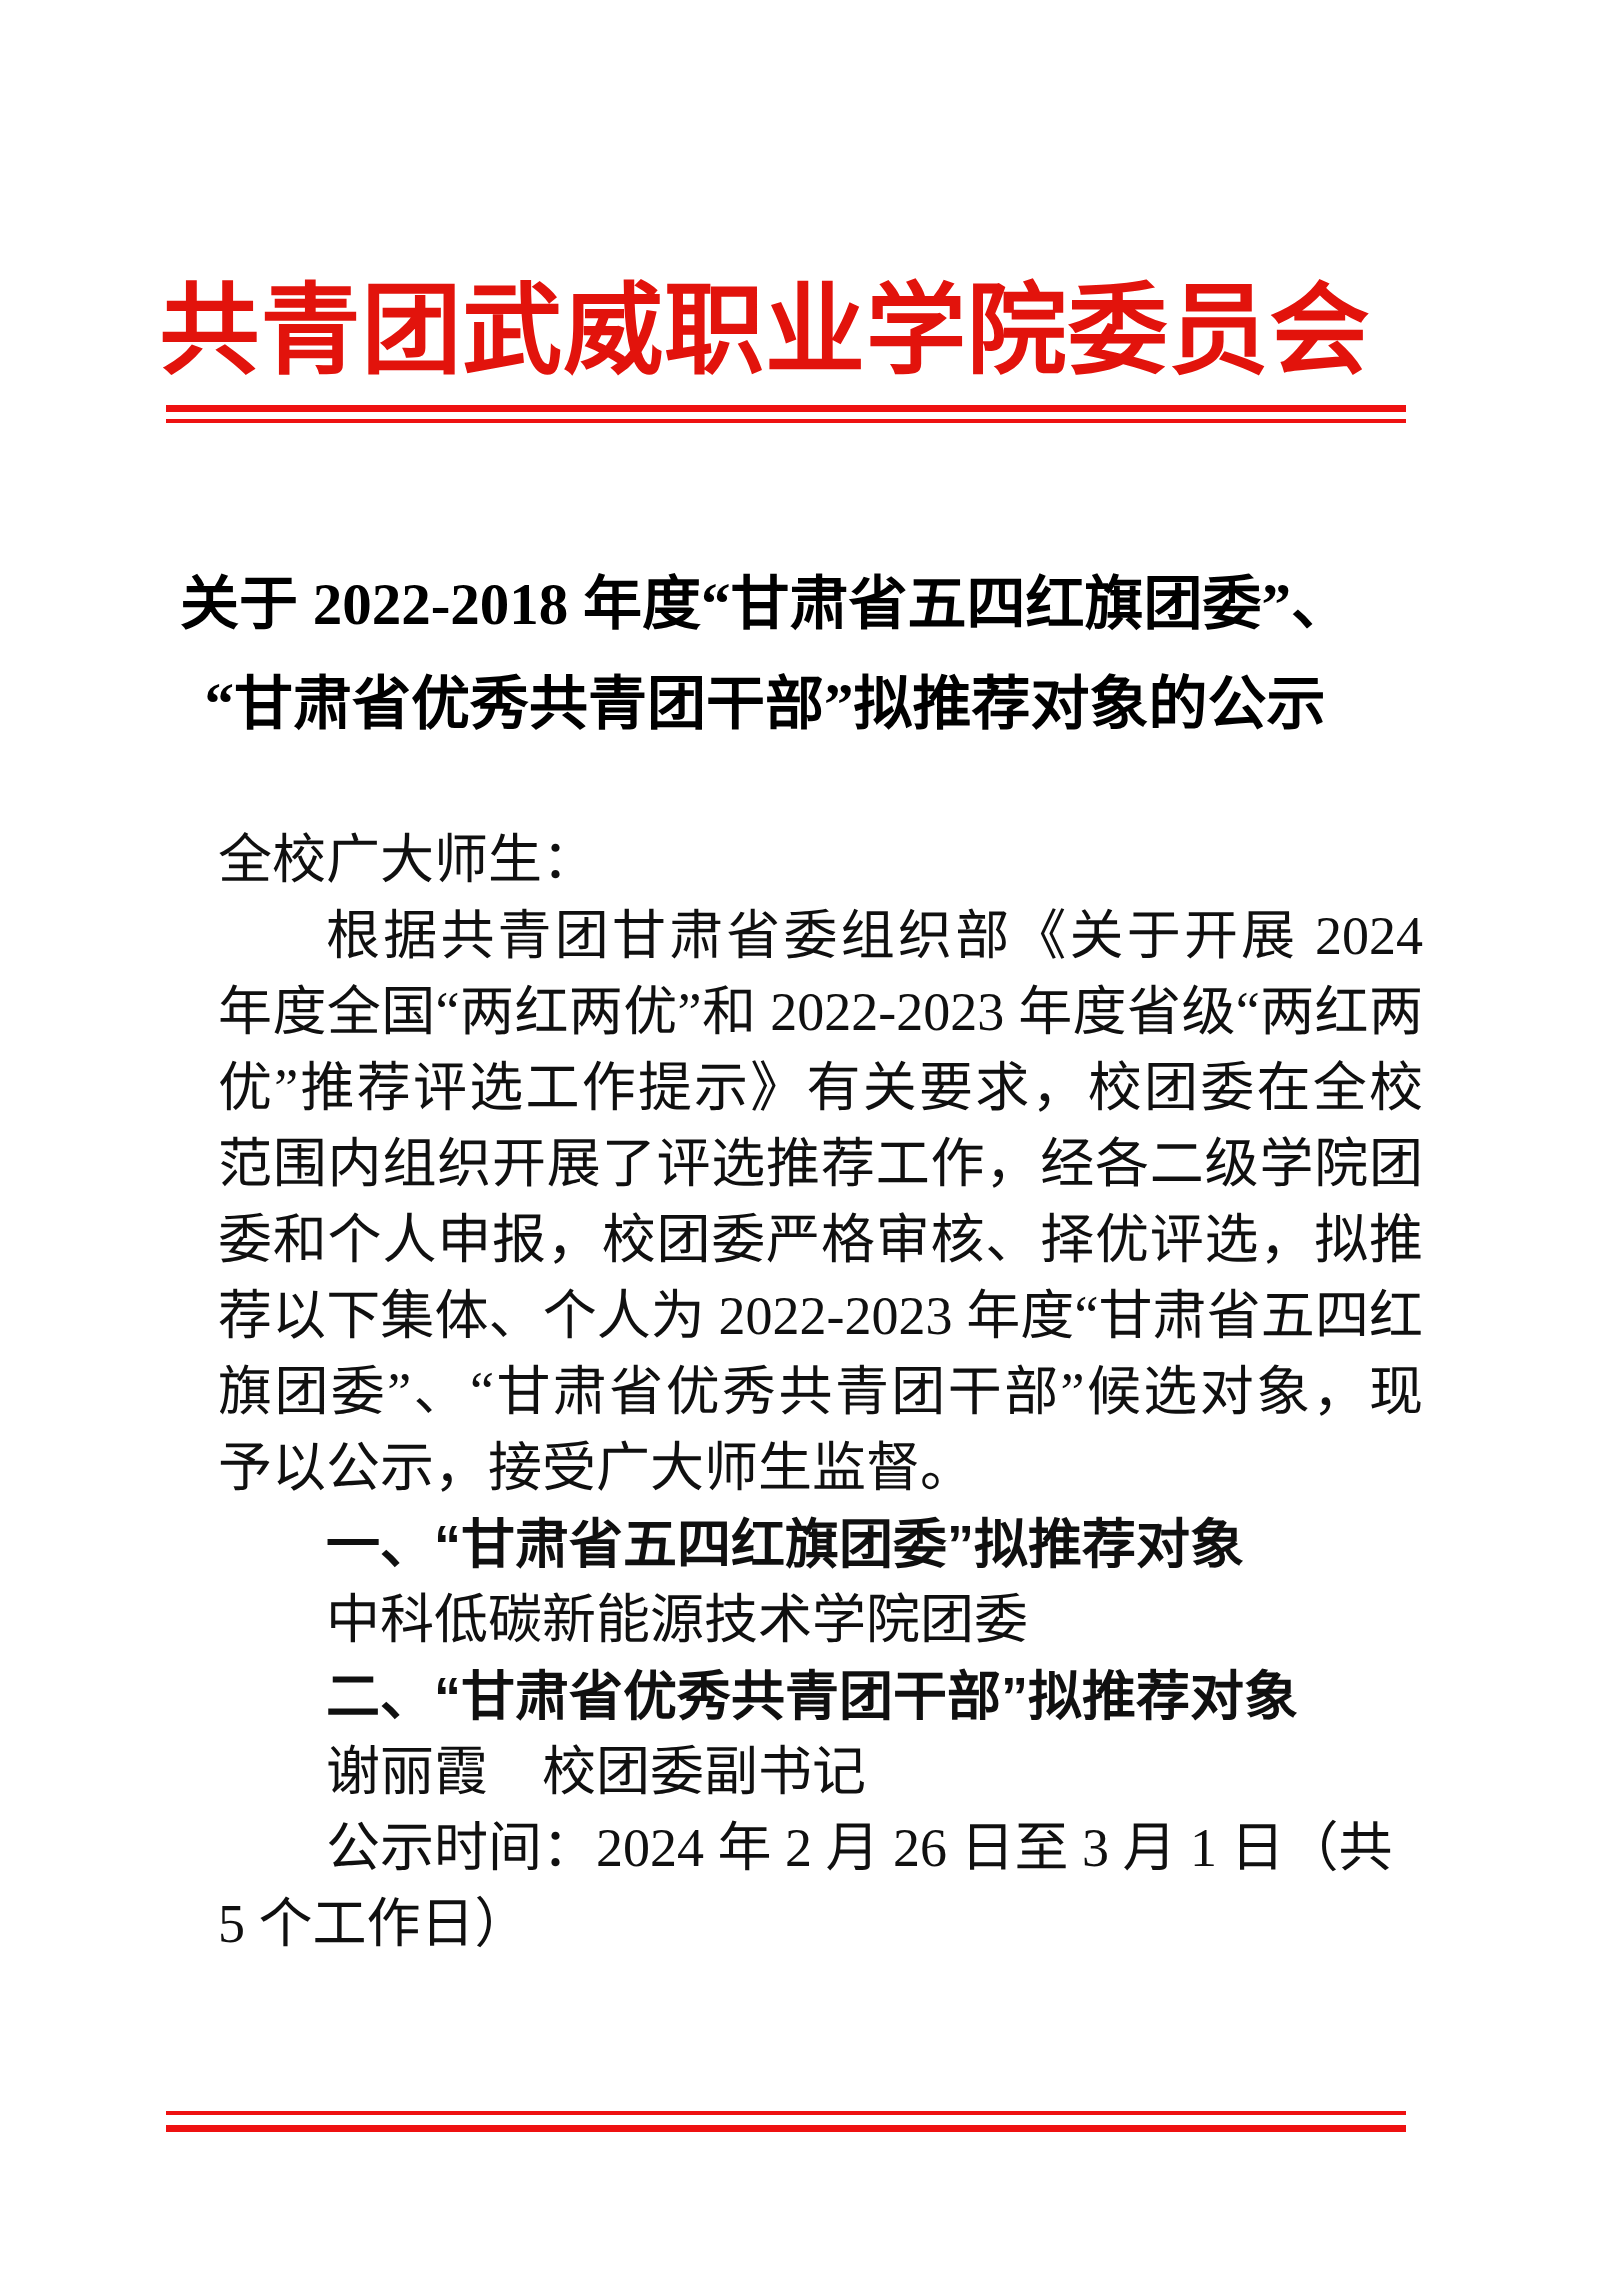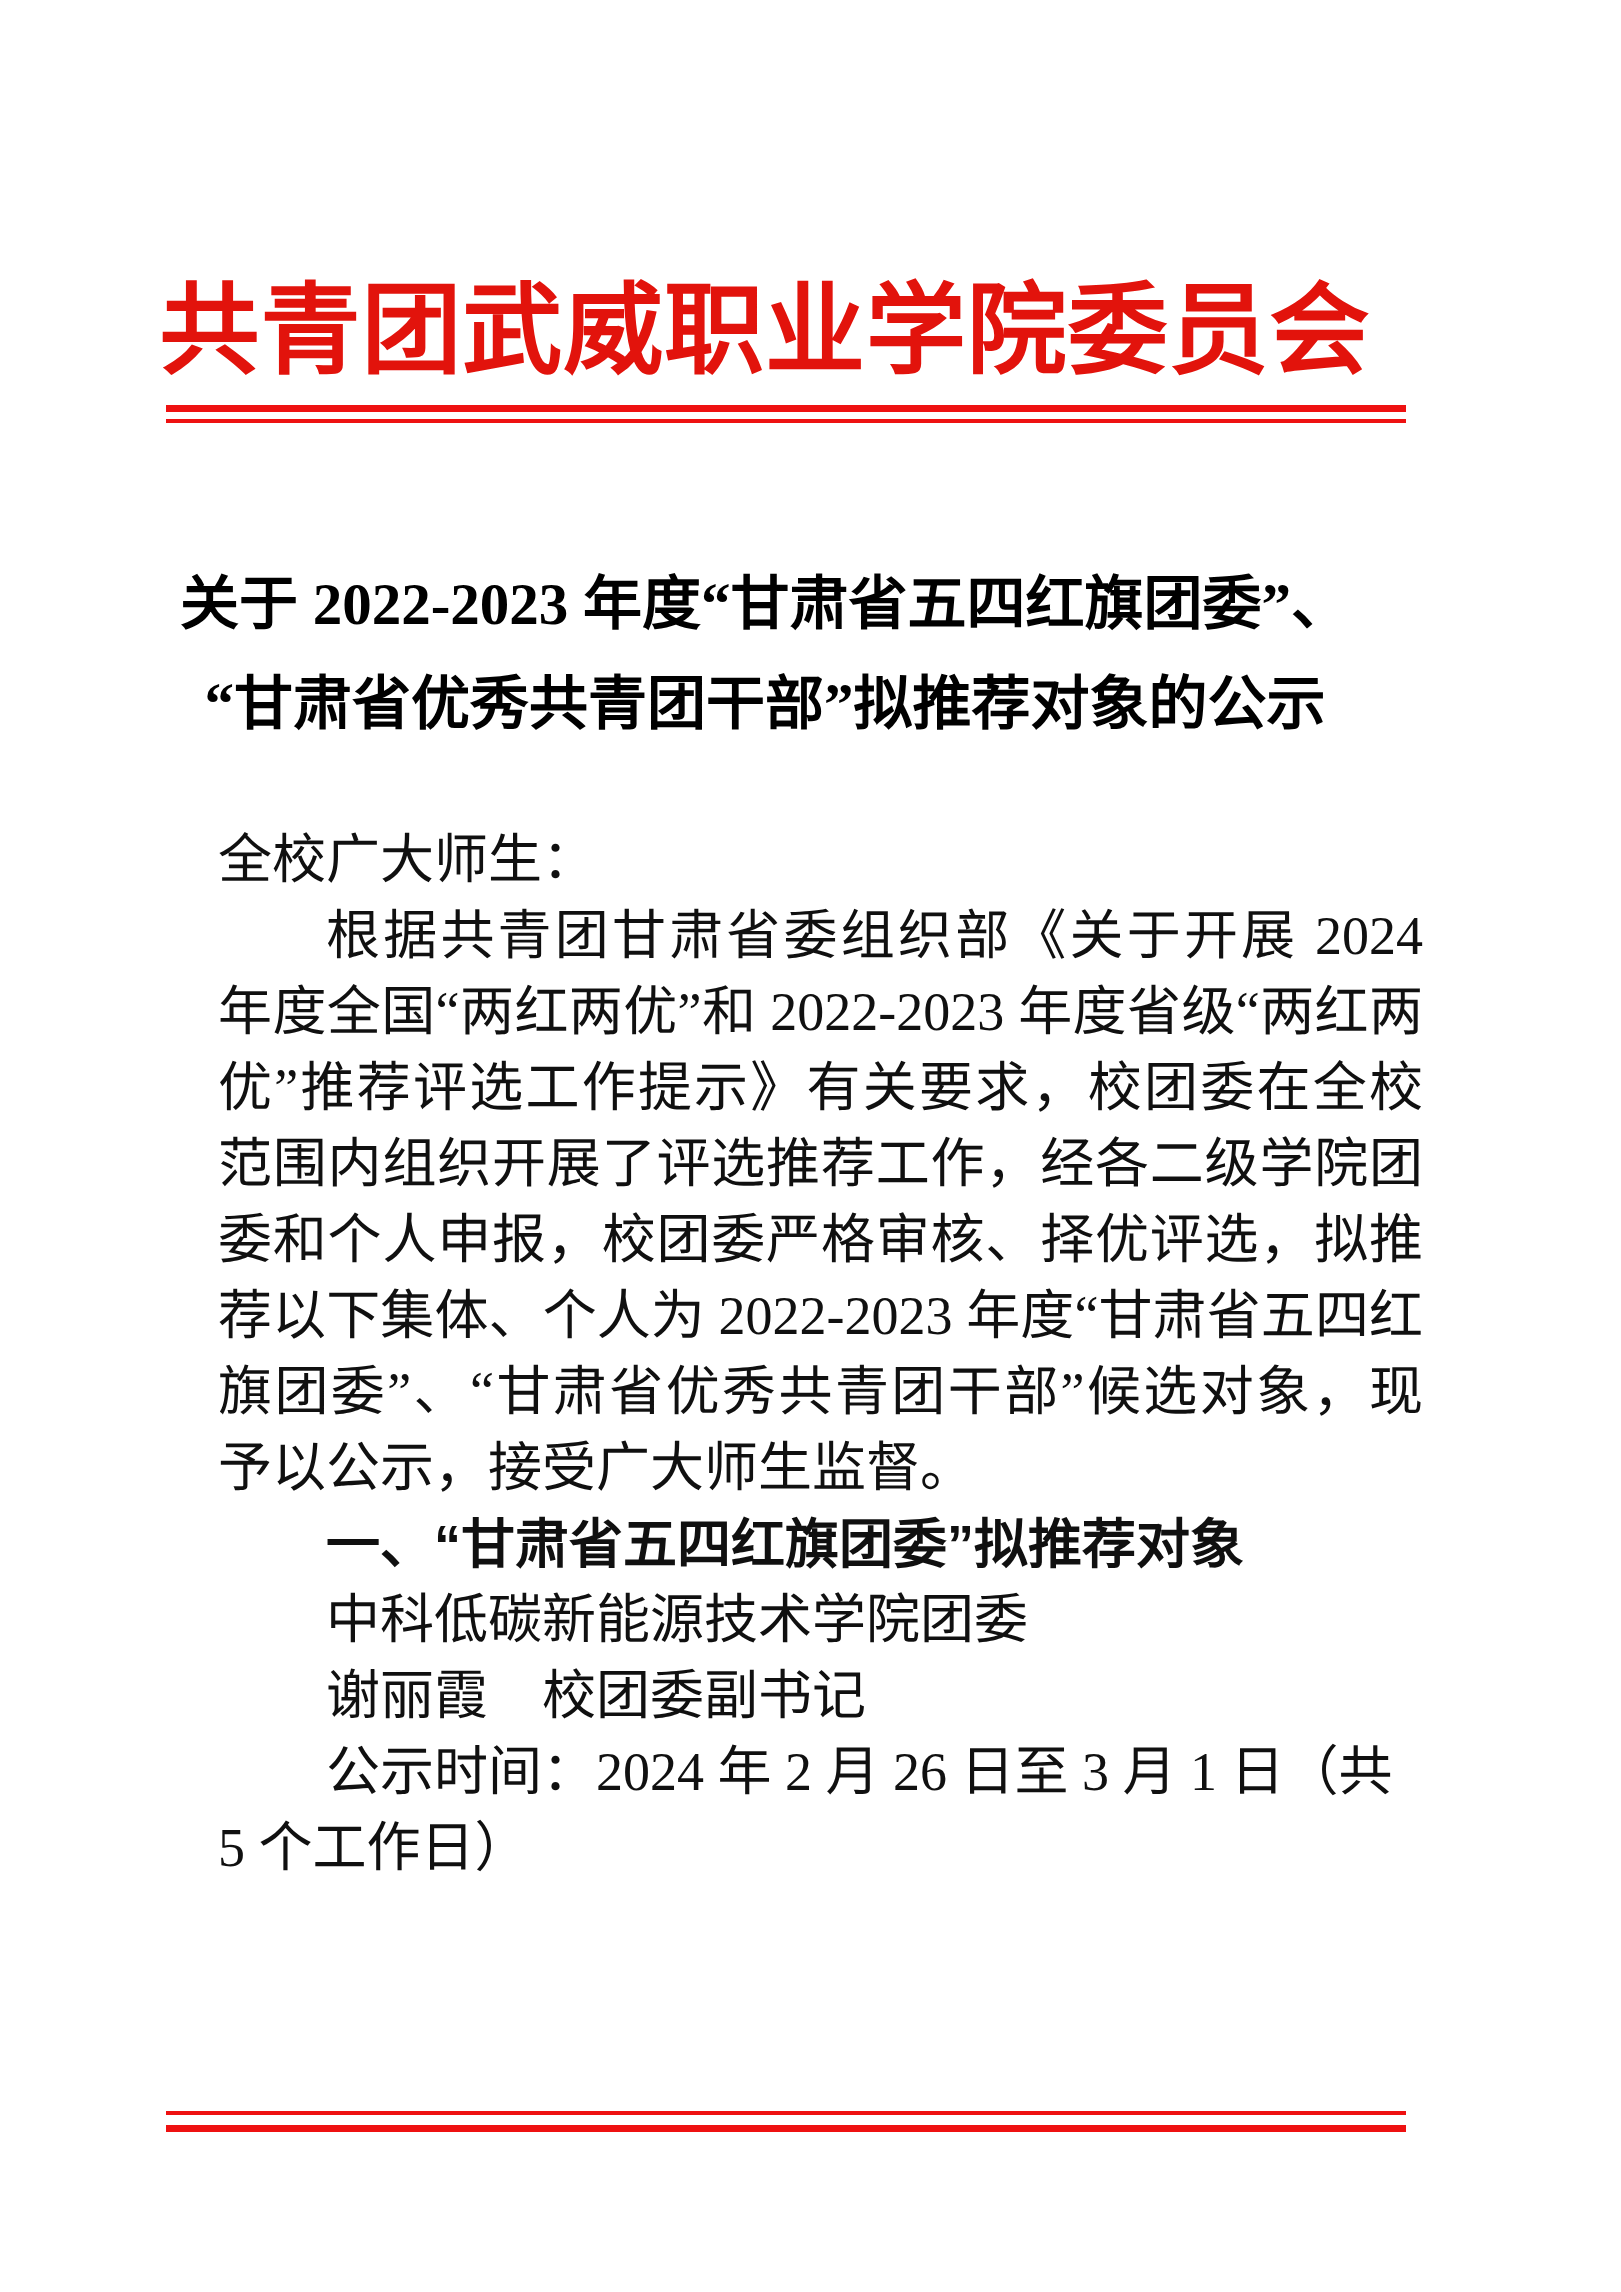--- a/index.html
+++ b/index.html
@@ -86,33 +86,34 @@
 <body>
 
 <div class="page">
 
   <div class="org-title">共青团武威职业学院委员会</div>
 
   <div class="rule rule-top-thick"></div>
   <div class="rule rule-top-thin"></div>
 
   <div class="doc-title">
-    <div>关于 2022-2023 年度“甘肃省五四红旗团委”、</div>
+    <div>关于 2022-2018 年度“甘肃省五四红旗团委”、</div>
     <div>“甘肃省优秀共青团干部”拟推荐对象的公示</div>
   </div>
 
   <div class="doc-body">
     <p class="salutation">全校广大师生：</p>
 
     <p class="para">根据共青团甘肃省委组织部《关于开展 2024 年度全国“两红两优”和 2022-2023 年度省级“两红两优”推荐评选工作提示》有关要求，校团委在全校范围内组织开展了评选推荐工作，经各二级学院团委和个人申报，校团委严格审核、择优评选，拟推荐以下集体、个人为 2022-2023 年度“甘肃省五四红旗团委”、“甘肃省优秀共青团干部”候选对象，现予以公示，接受广大师生监督。</p>
 
     <p class="section-heading">一、“甘肃省五四红旗团委”拟推荐对象</p>
 
     <p class="list-line">中科低碳新能源技术学院团委</p>
 
+    <p class="section-heading">二、“甘肃省优秀共青团干部”拟推荐对象</p>
 
     <p class="list-line">谢丽霞　校团委副书记</p>
 
 
     <p class="date-line">公示时间：2024 年 2 月 26 日至 3 月 1 日（共 5 个工作日）</p>
   </div>
 
   <div class="rule rule-bottom-thin"></div>
   <div class="rule rule-bottom-thick"></div>
 

